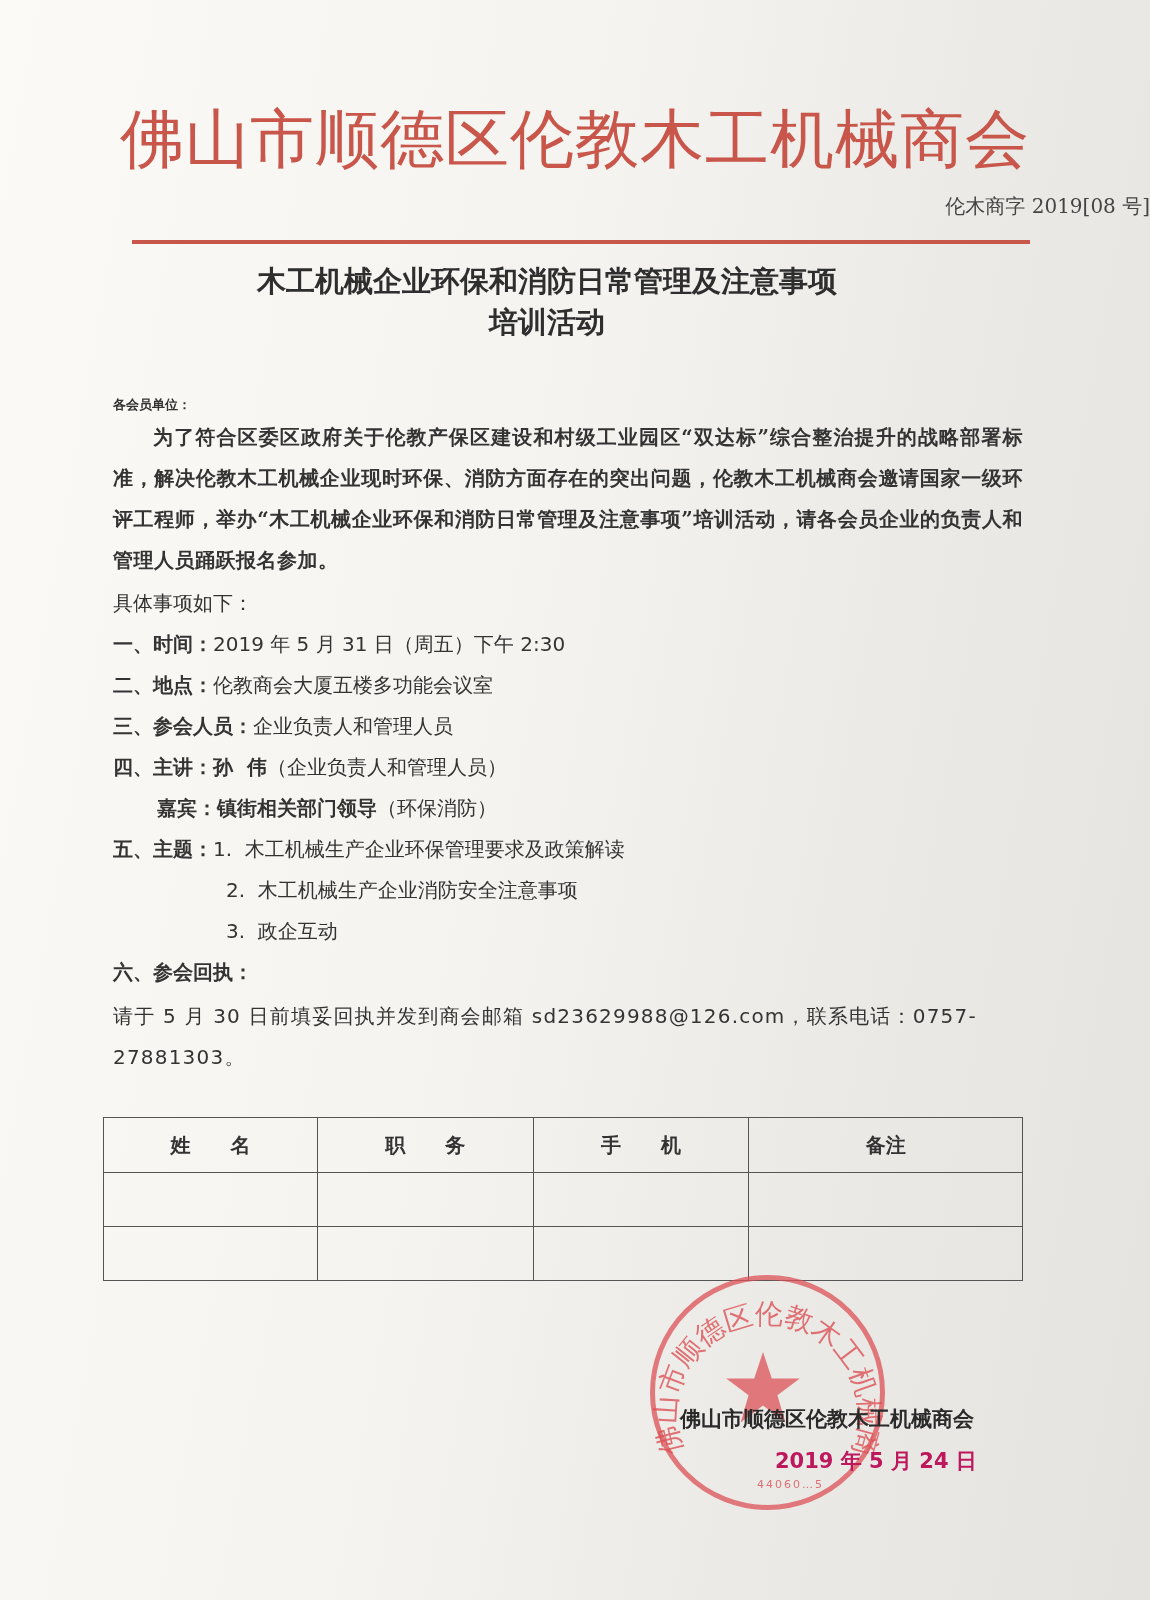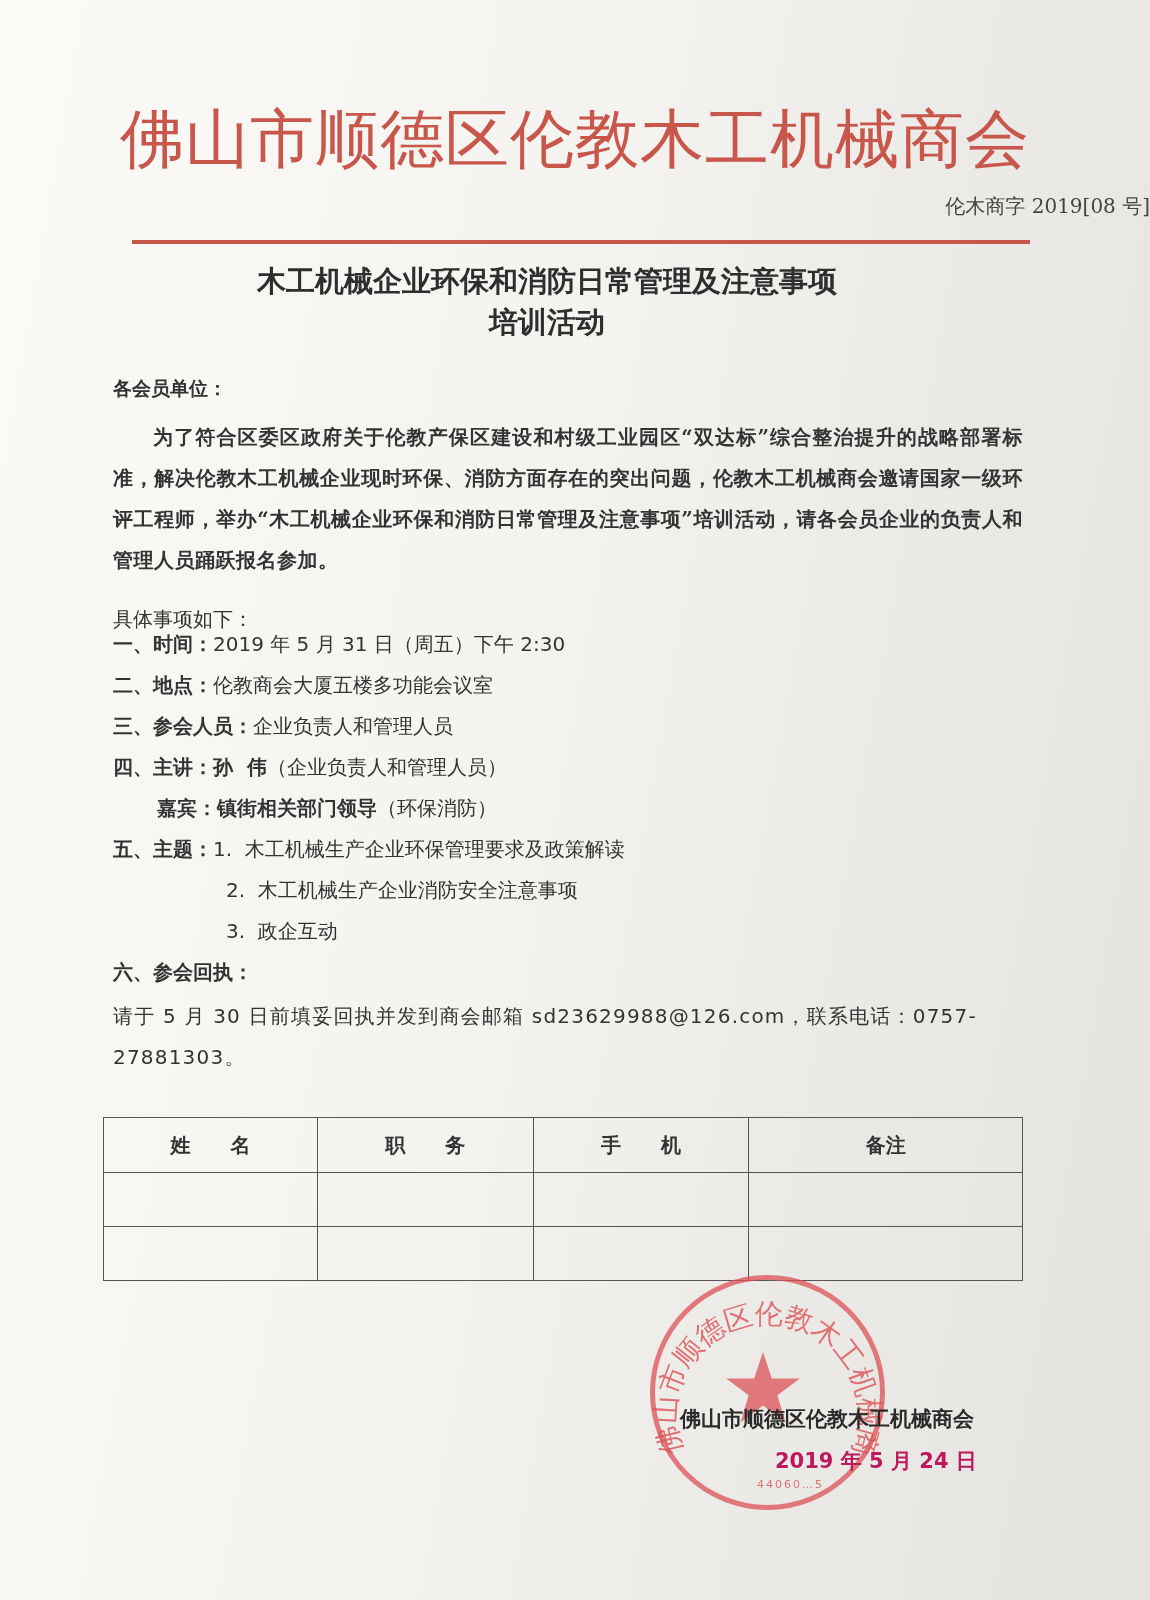--- a/index.html
+++ b/index.html
@@ -22,21 +22,21 @@
   .red-rule {
     left: 132px; width: 898px; top: 240px; height: 4px; background: #c8564a;
   }
   .doc-title {
     left: 0; width: 1094px; text-align: center; font-size: 29px; color: #2e2e2e;
     font-weight: bold; font-family: "DejaVu Serif", serif;
   }
   .t1 { top: 262px; }
   .t2 { top: 303px; }
   .body-text { left: 113px; width: 910px; font-size: 20px; line-height: 41px; color: #333; font-weight: bold; }
-  .salutation { top: 368px; font-weight: bold; font-family: Liberation Serif, serif; font-size: 19px; }
+  .salutation { top: 385px; font-weight: bold; font-family: Liberation Mono, monospace; font-size: 13px; }
   .para { top: 417px; text-indent: 40px; text-align: justify; letter-spacing: 0.5px; }
   .line { left: 113px; font-size: 20px; color: #333; white-space: nowrap; font-family: "DejaVu Sans", sans-serif; }
   .line b { font-weight: bold; }
   .reply { left: 113px; width: 910px; font-size: 20px; line-height: 41px; top: 996px; color: #333; font-family: "DejaVu Sans", sans-serif; letter-spacing: 1.2px; }
   table.form {
     position: absolute; left: 103px; top: 1117px; width: 920px;
     border-collapse: collapse; font-size: 20px; font-weight: bold;
     font-family: "DejaVu Serif", serif;
   }
   table.form td { border: 1.5px solid #555; text-align: center; color: #333; }
@@ -64,21 +64,21 @@
 <div class="abs header-title">佛山市顺德区伦教木工机械商会</div>
 <div class="abs doc-number">伦木商字 2019[08 号]</div>
 <div class="abs red-rule"></div>
 
 <div class="abs doc-title t1">木工机械企业环保和消防日常管理及注意事项</div>
 <div class="abs doc-title t2">培训活动</div>
 
 <div class="abs body-text salutation">各会员单位：</div>
 <div class="abs body-text para">为了符合区委区政府关于伦教产保区建设和村级工业园区“双达标”综合整治提升的战略部署标准，解决伦教木工机械企业现时环保、消防方面存在的突出问题，伦教木工机械商会邀请国家一级环评工程师，举办“木工机械企业环保和消防日常管理及注意事项”培训活动，请各会员企业的负责人和管理人员踊跃报名参加。</div>
 
-<div class="abs line" style="top:590px;margin-top:16px;">具体事项如下：</div>
+<div class="abs line" style="top:590px;">具体事项如下：</div>
 
 <div class="abs line" style="top:631px;">
   <b>一、时间：</b><span>2019 年 5 月 31 日（周五）下午 2:30</span>
 </div>
 <div class="abs line" style="top:672px;font-family:Liberation Serif, serif;">
   <b>二、地点：</b><span>伦教商会大厦五楼多功能会议室</span>
 </div>
 <div class="abs line" style="top:713px;">
   <b>三、参会人员：</b><span>企业负责人和管理人员</span>
 </div>

